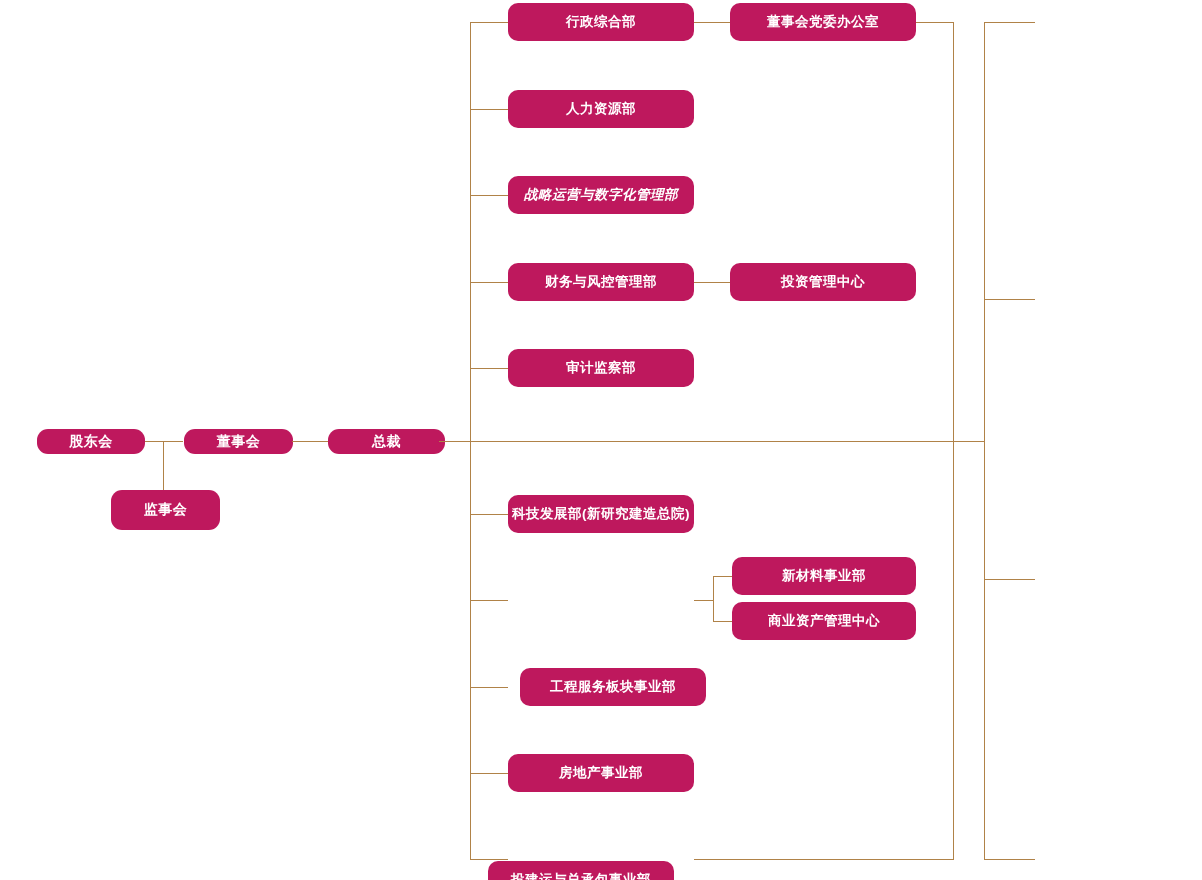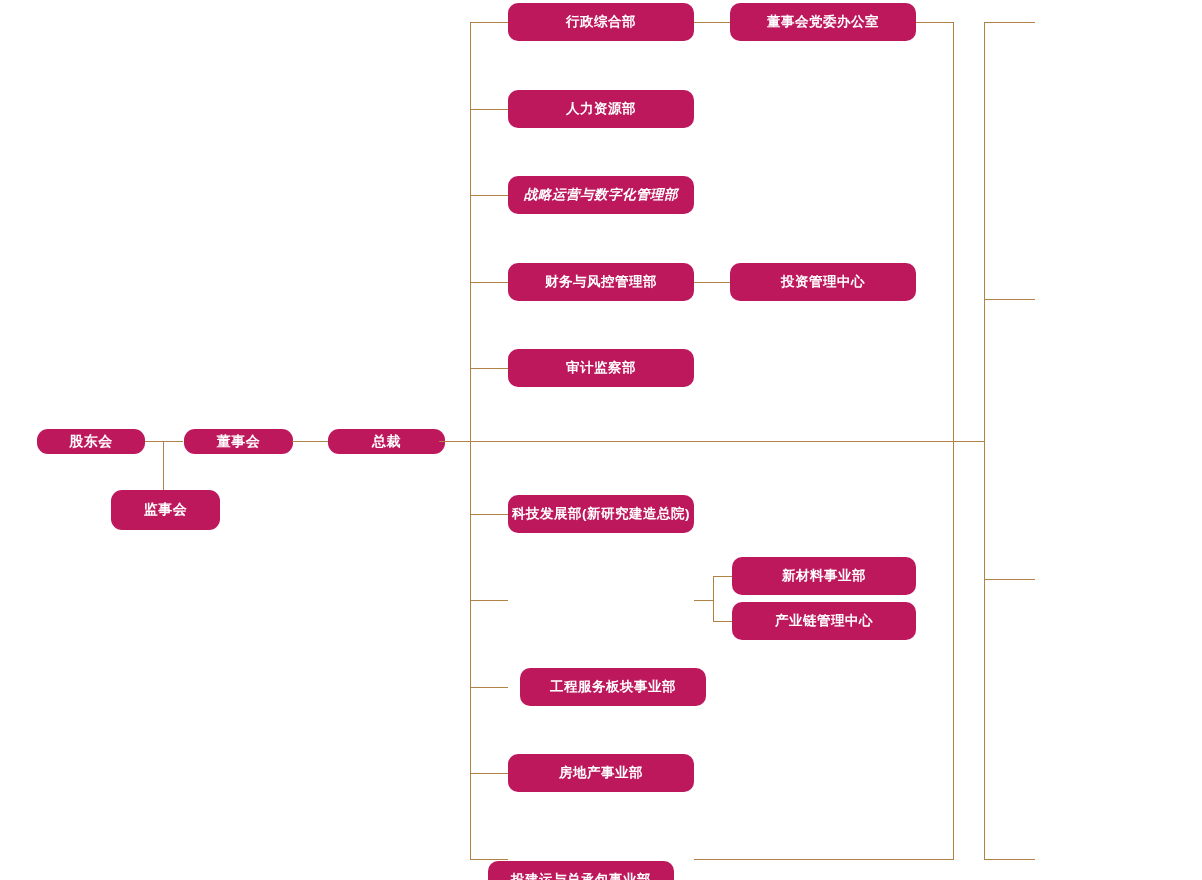--- a/index.html
+++ b/index.html
@@ -43,21 +43,21 @@
   <div class="node dept" style="left:508px;top:263px;">财务与风控管理部</div>
   <div class="node dept" style="left:508px;top:349px;">审计监察部</div>
   <div class="node dept" style="left:508px;top:495px;">科技发展部(新研究建造总院)</div>
   <div class="node dept" style="left:508px;top:668px;margin-left:12px;">工程服务板块事业部</div>
   <div class="node dept" style="left:508px;top:754px;">房地产事业部</div>
   <div class="node dept" style="left:488px;top:840px;margin-top:21px;">投建运与总承包事业部</div>
 
   <div class="node dept" style="left:730px;top:3px;">董事会党委办公室</div>
   <div class="node dept" style="left:730px;top:263px;">投资管理中心</div>
   <div class="node dept" style="left:732px;top:557px;width:184px;">新材料事业部</div>
-  <div class="node dept" style="left:732px;top:602px;width:184px;">产业链管理中心</div>
+  <div class="node dept" style="left:732px;top:602px;width:184px;">商业资产管理中心</div>
 
   <div class="h" style="left:145px;top:441px;width:38px;"></div>
   <div class="h" style="left:292px;top:441px;width:36px;"></div>
   <div class="h" style="left:439px;top:441px;width:546px;"></div>
   <div class="v" style="left:163px;top:441px;height:49px;"></div>
 
   <div class="v" style="left:470px;top:22px;height:838px;"></div>
   <div class="h" style="left:470px;top:22px;width:38px;"></div>
   <div class="h" style="left:470px;top:109px;width:38px;"></div>
   <div class="h" style="left:470px;top:195px;width:38px;"></div>

